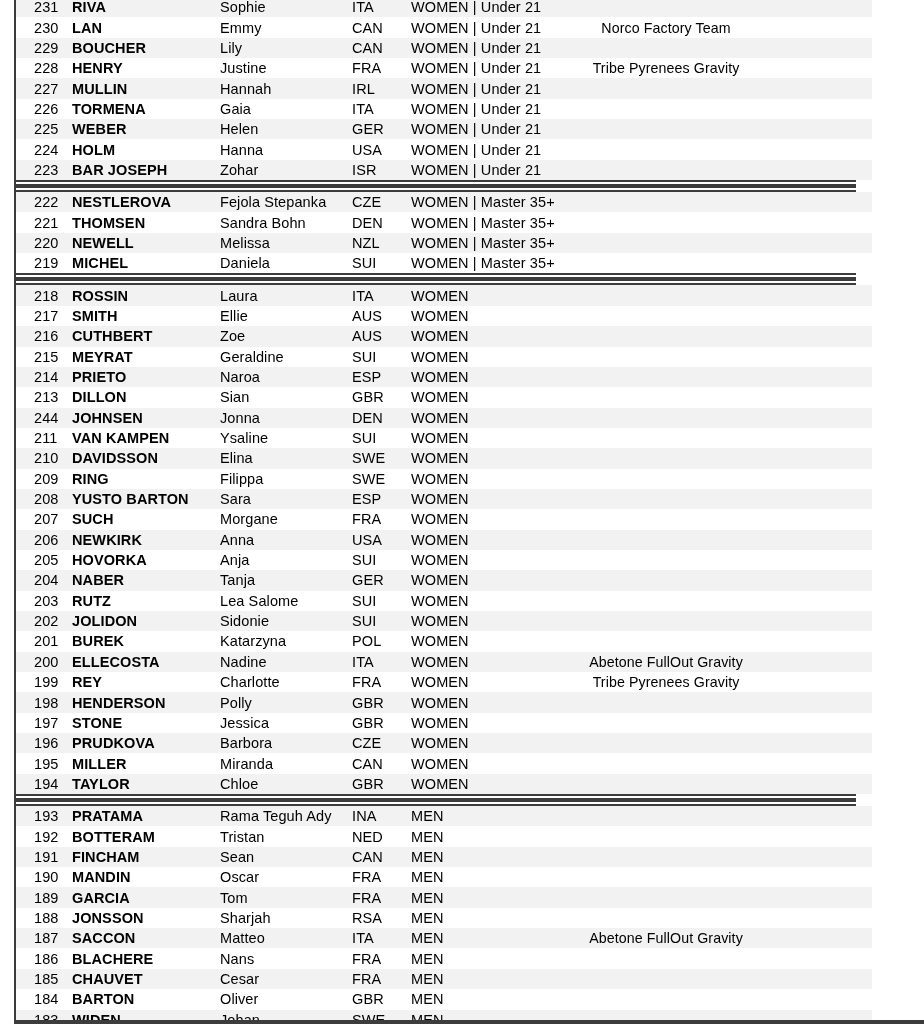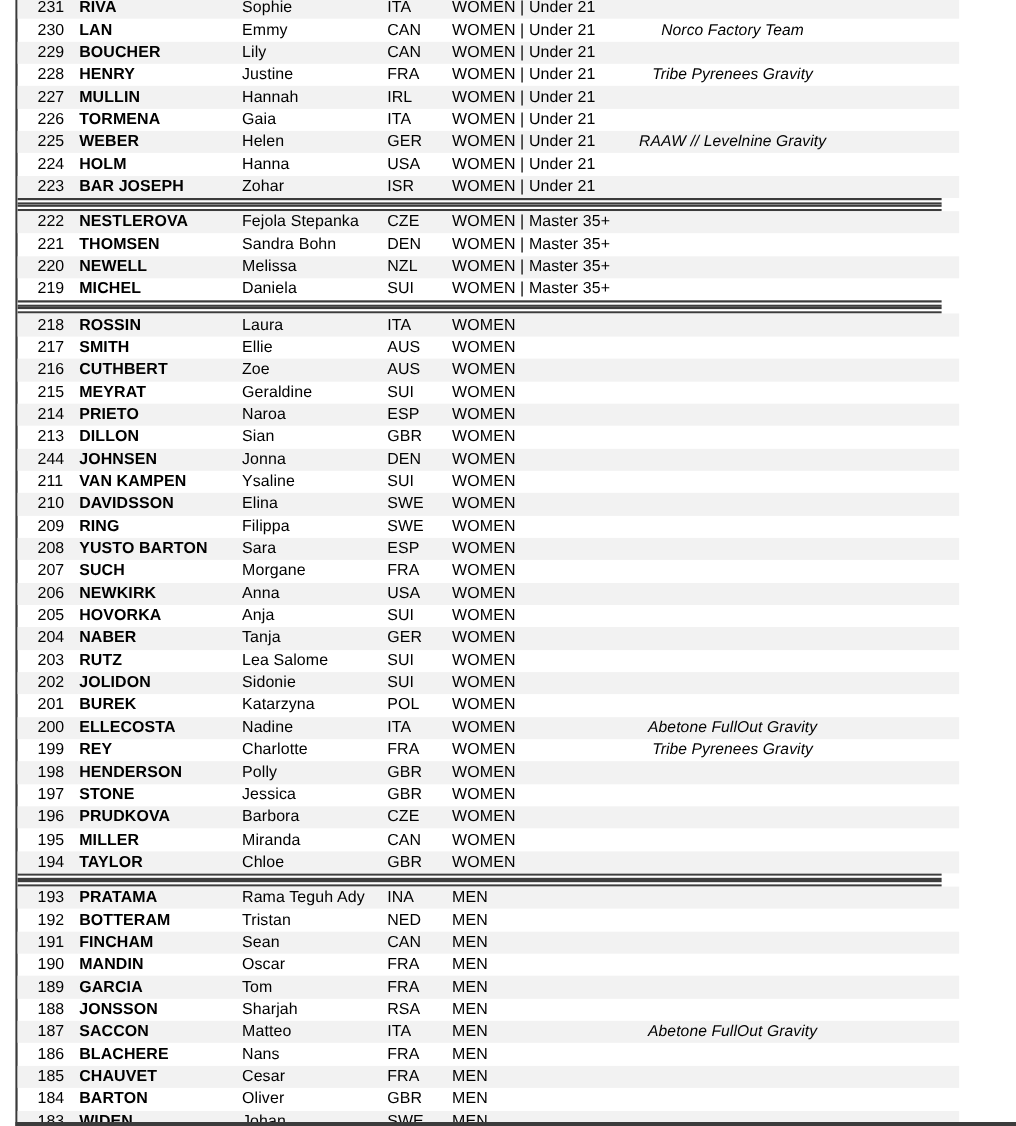--- a/index.html
+++ b/index.html
@@ -63,21 +63,20 @@
 
   .c-bib    { left: 18px;  width: 32px; text-align: left; }
   .c-last   { left: 56px; font-weight: bold;  }
   .c-first  { left: 204px; }
   .c-nat    { left: 336px; }
   .c-cat    { left: 395px; }
   .c-team   {
     left: 460px;
     width: 380px;
     text-align: center;
-    font-style: italic;
     font-size: 14.2px;
   }
 
   
   .divider {
     width: 840px;
     margin-left: 16px;
     height: 6px;
     box-sizing: border-box;
     border-top: 2px solid #3c3c3c;
@@ -150,21 +149,20 @@
         <span class="cell c-nat">ITA</span>
         <span class="cell c-cat">WOMEN | Under 21</span>
         <span class="cell c-team"></span>
       </div>
       <div class="row alt">
         <span class="cell c-bib">225</span>
         <span class="cell c-last">WEBER</span>
         <span class="cell c-first">Helen</span>
         <span class="cell c-nat">GER</span>
         <span class="cell c-cat">WOMEN | Under 21</span>
-        <span class="cell c-team">RAAW // Levelnine Gravity</span>
       </div>
       <div class="row">
         <span class="cell c-bib">224</span>
         <span class="cell c-last">HOLM</span>
         <span class="cell c-first">Hanna</span>
         <span class="cell c-nat">USA</span>
         <span class="cell c-cat">WOMEN | Under 21</span>
         <span class="cell c-team"></span>
       </div>
       <div class="row alt">

